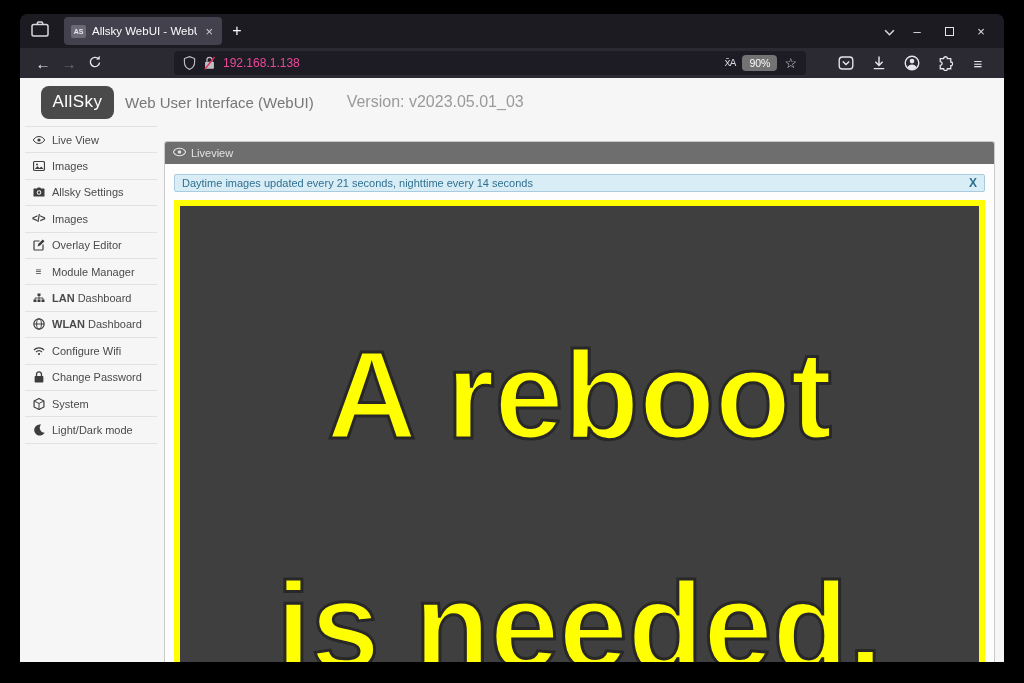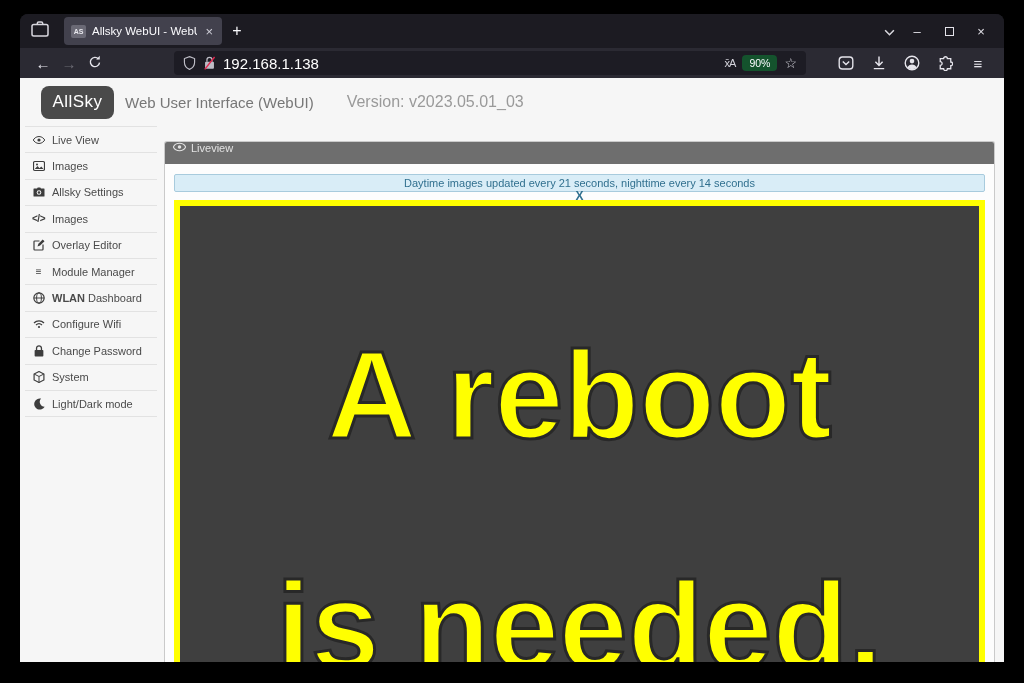--- a/index.html
+++ b/index.html
@@ -31,23 +31,23 @@
 
   
   .toolbar { height:30px; background:#2b2a33; display:flex; align-items:center;
              padding:0 10px; flex:none; }
   .nav-btn { width:26px; height:24px; display:flex; align-items:center; justify-content:center;
              color:#e6e5ec; font-size:15px; }
   .nav-btn.disabled { color:#6c6b74; }
   .urlbar { margin-left:66px; width:632px; height:24px; background:#1d1c24; border-radius:4px;
             display:flex; align-items:center; padding:0 9px; gap:7px; }
   .url-ico { display:flex; align-items:center; color:#bdbdc6; }
-  .url-text { font-size:15px; color:#ffffff; flex:1; }
-  .translate-ico { font-size:11px; color:#d5d4dc; letter-spacing:-1px; }
-  .zoom-badge { background:#14532d; color:#fbfbfe; font-size:10.5px; border-radius:4px;
+  .url-text { font-size:12px; color:#ec4899; flex:1; }
+  .translate-ico { font-size:11px; color:#d5d4dc; letter-spacing:-1px;font-family:Liberation Mono, monospace; }
+  .zoom-badge { background:#737373; color:#fbfbfe; font-size:10.5px; border-radius:4px;
                 padding:2px 7px; }
   .star-ico { color:#d5d4dc; font-size:14px; }
   .toolbar-right { margin-left:auto; display:flex; align-items:center; gap:9px; padding-right:4px; color:#e6e5ec; }
   .tb-ico { width:24px; height:24px; display:flex; align-items:center; justify-content:center; }
   .menu-ico { font-size:15px; font-weight:bold; }
 
   
   .viewport { flex:1; background:#f6f6f6; overflow:hidden; position:relative; }
 
   .page-header { height:48px; display:flex; align-items:center; padding-left:21px; gap:11px; }
@@ -68,26 +68,26 @@
   .si svg { width:12px; height:12px; }
   .si-txt { font-size:10px; font-weight:bold; letter-spacing:-0.5px; }
   .si-label { white-space:nowrap; }
   .ext-ico { margin-left:3px; color:#4a4a4a; }
   .ext-ico svg { width:9px; height:9px; }
 
   
   .main { flex:1; margin-left:7px; margin-top:15px; }
   .panel { background:#fdfdfd; border:1px solid #cacaca; border-bottom:none; border-radius:3px 3px 0 0; }
   .panel-header { height:22px; background:#6e6e6e; border-radius:2px 2px 0 0;
-                  display:flex; align-items:flex-start; gap:5px; padding-left:8px; color:#e3e3e3; font-size:11px; }
+                  display:flex; align-items:center; gap:5px; padding-left:8px; color:#e3e3e3; font-size:11px; }
   .panel-header svg { width:13px; height:10px; }
   .panel-body { padding:10px 9px 0 9px; }
 
   .alert-info { background:#d9edf7; border:1px solid #a8cbdd; color:#31708f; font-size:11px;
-                border-radius:2px; padding:2px 7px; display:flex; align-items:center; height:18px;flex-direction:column; }
+                border-radius:2px; padding:2px 7px; display:flex; align-items:center; height:18px; }
   .alert-text { flex:1; }
   .alert-close { font-weight:bold; font-size:12px; cursor:pointer; }
 
   .live-img { margin-top:8px; height:640px; background:#3f3f3f; border:6px solid #ffff00;
               display:block; text-align:center; padding-top:124px; }
   .big-line { font-size:124px; font-weight:bold; line-height:1.06; color:#ffff00;
               -webkit-text-stroke:3px #282828; white-space:nowrap; }
   .big-line.line2 { margin-top:100px; }
 </style>
 </head>
@@ -243,20 +243,32 @@
                 </svg>
               </span>
             <span class="si-label"><b></b><span>Overlay Editor</span></span>
           </div>
 
           <div class="side-item">
             <span class="si si-txt">≡</span>
             <span class="si-label"><b></b><span>Module Manager</span></span>
           </div>
 
+          <div class="side-item">
+            <span class="si">
+                <svg viewBox="0 0 24 20">
+                  <rect x="9" y="1" width="6" height="5" fill="currentColor"></rect>
+                  <rect x="1" y="13" width="6" height="5" fill="currentColor"></rect>
+                  <rect x="9" y="13" width="6" height="5" fill="currentColor"></rect>
+                  <rect x="17" y="13" width="6" height="5" fill="currentColor"></rect>
+                  <path d="M12 6v3M4 13v-3h16v3M12 9v4" stroke="currentColor" fill="none" stroke-width="1.8"></path>
+                </svg>
+              </span>
+            <span class="si-label"><b>LAN</b><span> Dashboard</span></span>
+          </div>
 
           <div class="side-item">
             <span class="si">
                 <svg viewBox="0 0 20 20">
                   <circle cx="10" cy="10" r="8.6" fill="none" stroke="currentColor" stroke-width="2"></circle>
                   <ellipse cx="10" cy="10" rx="4" ry="8.6" fill="none" stroke="currentColor" stroke-width="1.6"></ellipse>
                   <path d="M1.5 10h17" stroke="currentColor" stroke-width="1.6"></path>
                 </svg>
               </span>
             <span class="si-label"><b>WLAN</b><span> Dashboard</span></span>

